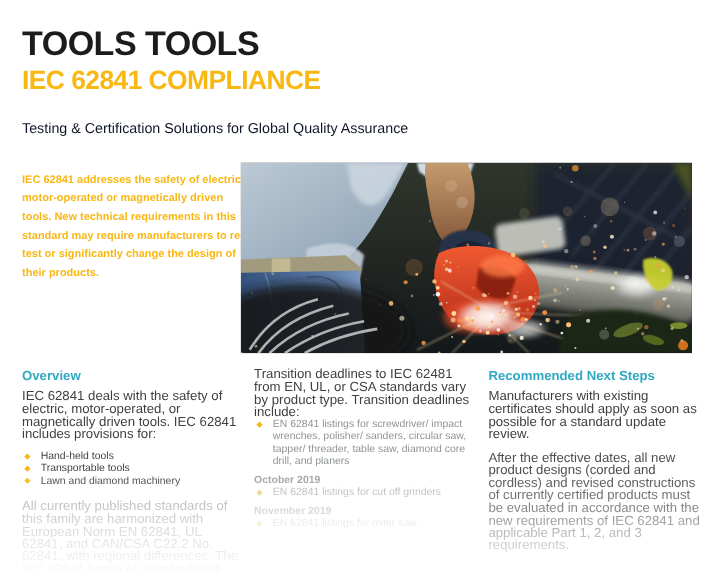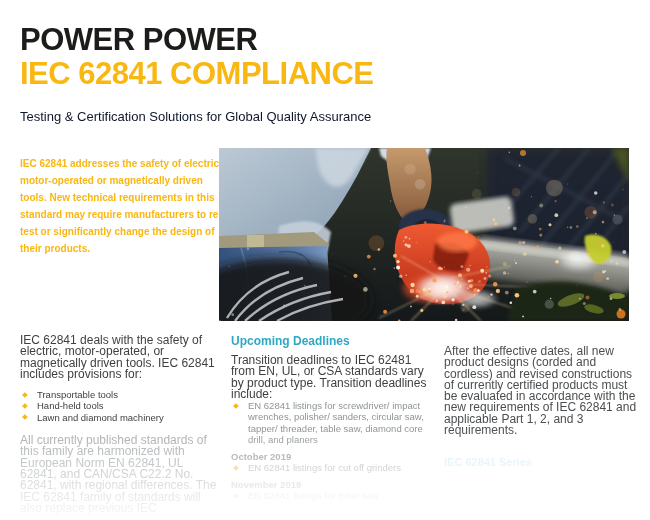--- a/index.html
+++ b/index.html
@@ -11,21 +11,21 @@
     --heading-teal:#2fa8c2;
     --ink:#3f3f3e;
   }
   .title1{
     position:absolute;left:20px;top:22px;
     font-size:31px;font-weight:bold;letter-spacing:-0.5px;
     color:#1c1c1a;line-height:35px;white-space:nowrap;
   }
   .title2{
     position:absolute;left:20px;top:56px;
-    font-size:31px;font-weight:bold;letter-spacing:-0.5px;
+    font-size:24px;font-weight:bold;letter-spacing:-0.5px;
     color:var(--accent-yellow);line-height:35px;white-space:nowrap;
   }
   .subtitle{
     position:absolute;left:20px;top:109px;
     font-size:13px;color:#0f172a;line-height:16px;white-space:nowrap;
   }
   .intro{
     position:absolute;left:20px;top:156px;width:203px;
     font-size:10px;font-weight:bold;line-height:16.9px;
     color:var(--accent-yellow);
@@ -82,21 +82,21 @@
     background:linear-gradient(to bottom,
       rgba(255,255,255,0) 0%,
       rgba(255,255,255,0.30) 35%,
       rgba(255,255,255,0.66) 66%,
       rgba(255,255,255,0.95) 100%);
   }
 </style>
 </head>
 <body style="--accent-yellow: #f9b712; --heading-teal: #2fa8c2; --ink: #3f3f3e;">
 
-<div class="title1">POWER POWER</div>
+<div class="title1">TOOLS TOOLS</div>
 <div class="title2">IEC 62841 COMPLIANCE</div>
 <div class="subtitle">Testing &amp; Certification Solutions for Global Quality Assurance</div>
 
 <div class="intro">IEC 62841 addresses the safety of electric, motor-operated or magnetically driven tools. New technical requirements in this standard may require manufacturers to re-test or significantly change the design of their products.</div>
 
 <div class="photo">
   <svg width="410" height="173" viewBox="0 0 410 173" xmlns="http://www.w3.org/2000/svg">
     <defs>
       <linearGradient id="pbg" x1="0" y1="0" x2="0" y2="1">
         <stop offset="0" stop-color="#30362c"></stop>
@@ -383,43 +383,45 @@
         <circle cx="296.9" cy="44.1" r="4.41" fill="#ffc278" opacity="0.15"></circle>
         <circle cx="371.8" cy="64.3" r="6.33" fill="#ff9a4a" opacity="0.19"></circle>
         <circle cx="157.4" cy="95.1" r="7.95" fill="#ff9a4a" opacity="0.18"></circle>
         <circle cx="398.6" cy="71.5" r="5.12" fill="#ffffff" opacity="0.15"></circle>
         <circle cx="201.1" cy="36.2" r="5.32" fill="#ffffff" opacity="0.17"></circle>
       </g>
   </svg>
 </div>
 
 <div class="col col-1">
+  <h3 class="col-heading">Overview</h3>
   <p class="body-text">IEC 62841 deals with the safety of electric, motor-operated, or magnetically driven tools. IEC 62841 includes provisions for:</p>
   <ul class="bullets">
+    <li><span class="bmark"></span><span>Hand-held tools</span></li>
     <li><span class="bmark"></span><span>Transportable tools</span></li>
-    <li><span class="bmark"></span><span>Hand-held tools</span></li>
     <li><span class="bmark"></span><span>Lawn and diamond machinery</span></li>
   </ul>
   <p class="body-text muted-para">All currently published standards of this family are harmonized with European Norm EN 62841, UL 62841, and CAN/CSA C22.2 No. 62841, with regional differences. The IEC 62841 family of standards will also replace previous IEC</p>
 </div>
 
 <div class="col col-2">
-  <h3 class="col-heading">Upcoming Deadlines</h3>
   <p class="body-text">Transition deadlines to IEC 62481 from EN, UL, or CSA standards vary by product type. Transition deadlines include:</p>
   <div class="g1">
     <div class="dl-bullet"><span class="bmark"></span><span>EN 62841 listings for screwdriver/ impact wrenches, polisher/ sanders, circular saw, tapper/ threader, table saw, diamond core drill, and planers</span></div>
   </div>
   <div class="g2">
     <div class="dl-date">October 2019</div>
     <div class="dl-bullet"><span class="bmark dim1"></span><span>EN 62841 listings for cut off grinders</span></div>
   </div>
   <div class="g3">
     <div class="dl-date">November 2019</div>
     <div class="dl-bullet"><span class="bmark dim2"></span><span>EN 62841 listings for miter saw</span></div>
   </div>
 </div>
 
 <div class="col col-3">
+  <h3 class="col-heading">Recommended Next Steps</h3>
+  <p class="body-text">Manufacturers with existing certificates should apply as soon as possible for a standard update review.</p>
   <p class="body-text para-gap col3-p2">After the effective dates, all new product designs (corded and cordless) and revised constructions of currently certified products must be evaluated in accordance with the new requirements of IEC 62841 and applicable Part 1, 2, and 3 requirements.</p>
   <div class="faint-heading">IEC 62841 Series</div>
 </div>
 
 <div class="fade-overlay"></div>
 
 </body></html>

